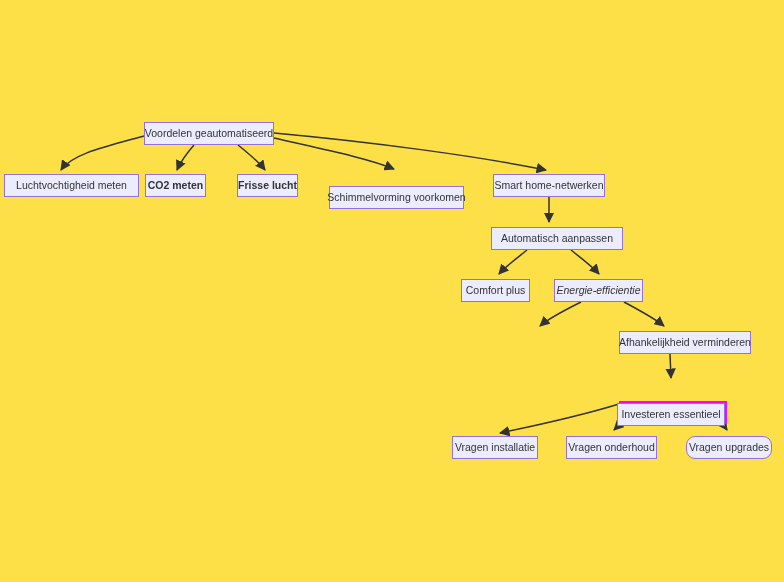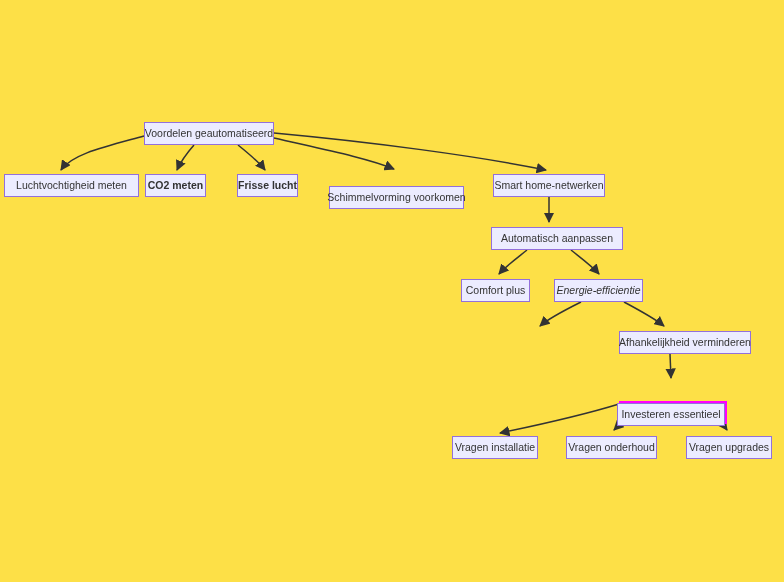--- a/index.html
+++ b/index.html
@@ -47,21 +47,21 @@
   .n-schimmel { left:329px; top:174px; width:135px;margin-top:12px; }
   .n-smart    { left:493px; top:174px; width:112px; }
   .n-auto     { left:491px; top:227px; width:132px; }
   .n-comfort  { left:461px; top:279px; width:69px;  }
   .n-energie  { left:554px; top:279px; width:89px;font-style:italic;  }
   .n-kosten   { left:496px; top:331px; width:80px;  }
   .n-afhank   { left:619px; top:331px; width:132px; }
   .n-invest   { left:617px; top:383px; width:108px;margin-top:20px; }
   .n-vinst    { left:452px; top:436px; width:86px;  }
   .n-vonder   { left:566px; top:436px; width:91px;  }
-  .n-vupg     { left:686px; top:436px; width:86px;  }
+  .n-vupg     { left:686px; top:436px; width:86px;border-radius:9px;  }
   .edge {
     fill: none;
     stroke: #333333;
     stroke-width: 1.5;
   }
 </style>
 </head>
 <body>
 
 <div class="canvas">

